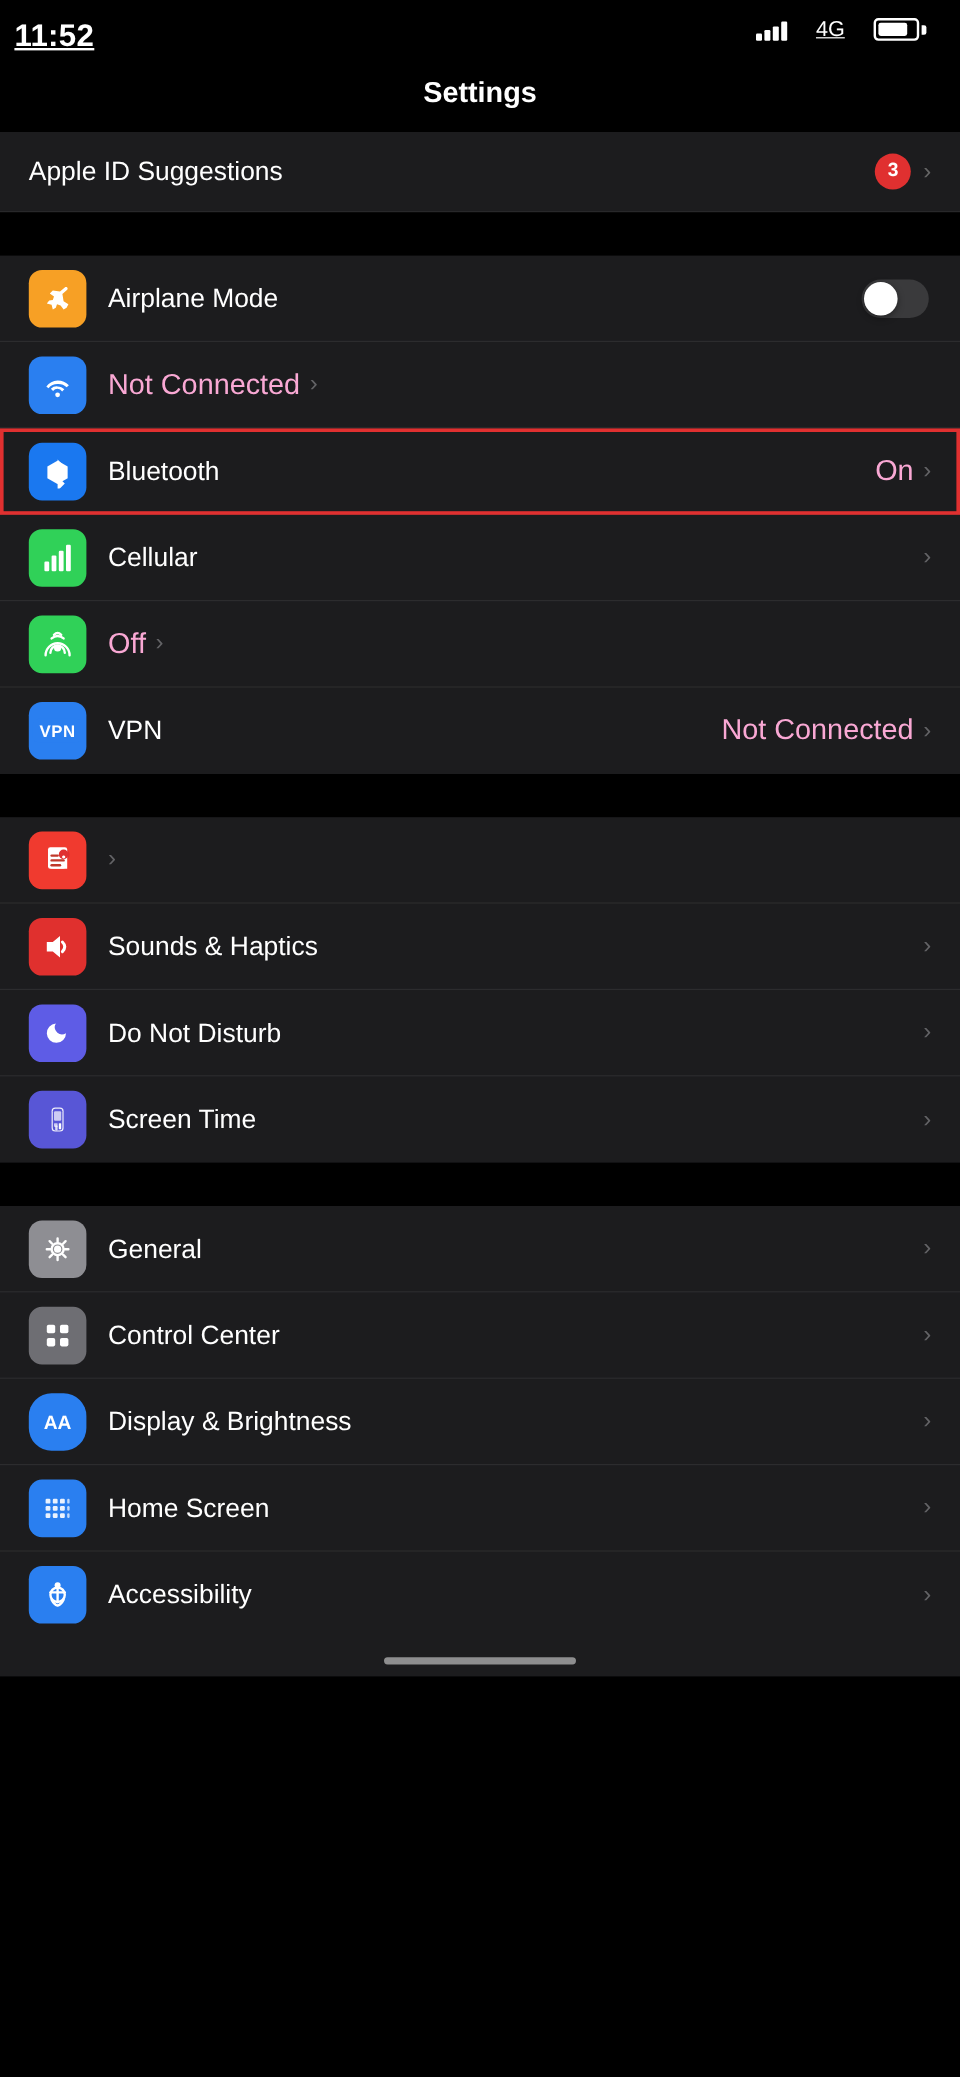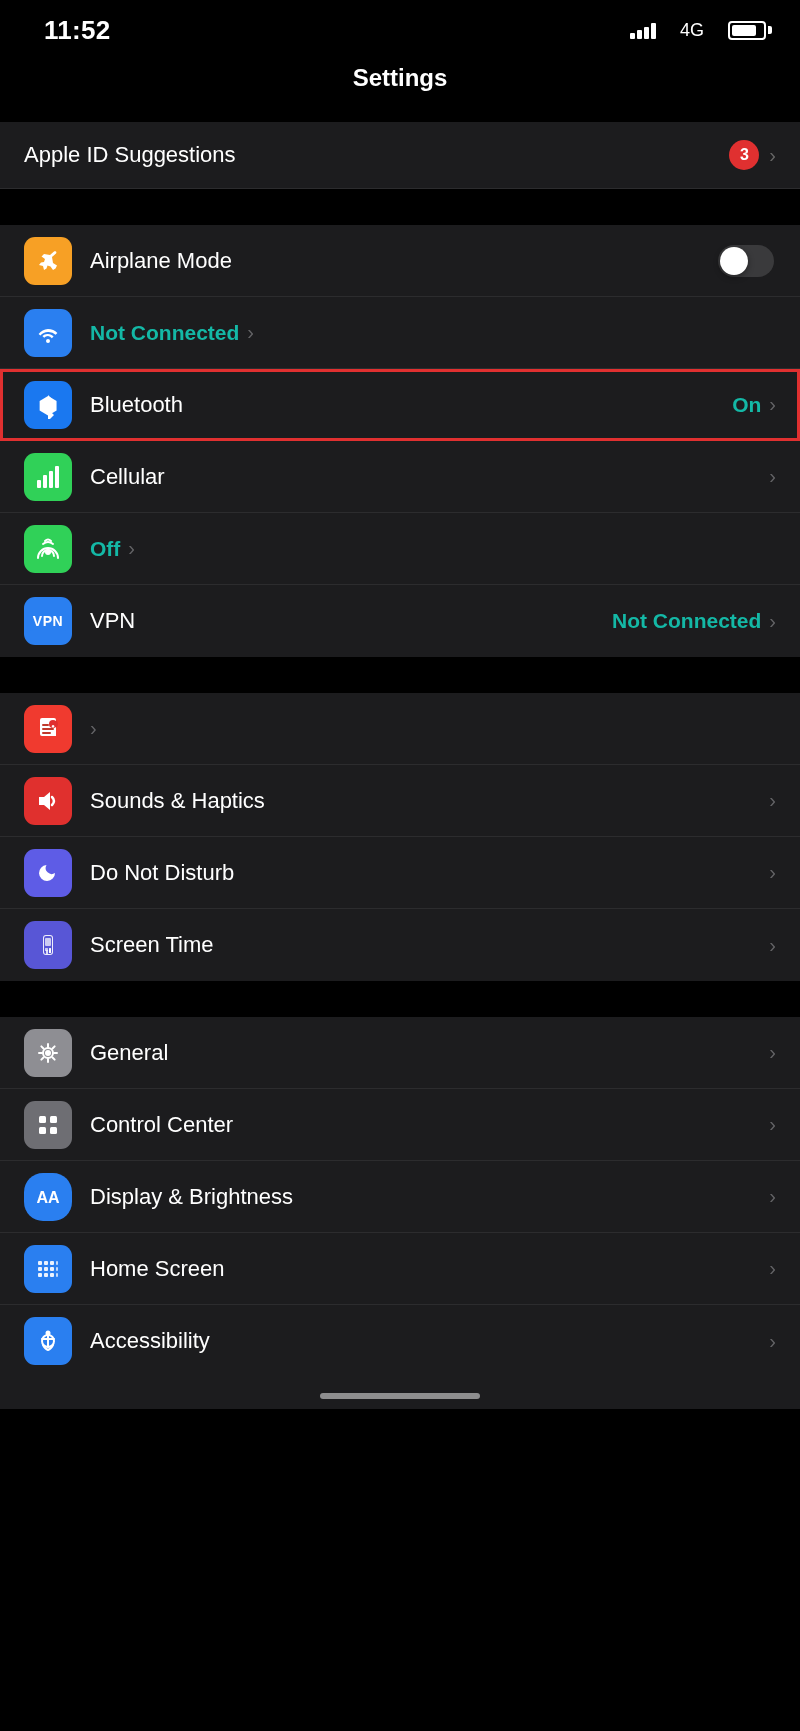--- a/index.html
+++ b/index.html
@@ -9,23 +9,24 @@
       background: #000;
       font-family: -apple-system, 'SF Pro Display', 'Helvetica Neue', sans-serif;
       color: #fff;
       overflow-x: hidden;
     }
 
     
     .status-bar {
       display: flex;
       justify-content: space-between;
-      align-items: center;
-      padding: 14px 28px 8px 44px;
+      align-items: flex-start;
+      padding: 14px 28px 8px 12px;
       height: 54px;
+      text-decoration: underline;
     }
     .status-time {
       font-size: 26px;
       font-weight: 600;
       letter-spacing: 0.3px;
     }
     .status-icons {
       display: flex;
       align-items: center;
       gap: 20px;
@@ -71,21 +72,21 @@
       background: #fff;
       border-radius: 0 2px 2px 0;
       margin-left: 2px;
     }
 
     
     .page-title-bar {
       display: flex;
       justify-content: center;
       align-items: center;
-      padding: 10px 0 30px 0;
+      padding: 10px 0 18px 0;
     }
     .page-title {
       font-size: 24px;
       font-weight: 700;
       color: #fff;
     }
 
     
     .apple-id-row {
       background: #1c1c1e;
@@ -157,24 +158,23 @@
       margin-right: 18px;
       flex-shrink: 0;
       font-size: 24px;
     }
     .row-label {
       font-size: 22px;
       color: #fff;
       flex: 1;
     }
     .row-value {
-      font-size: 21px;
-      color: #14b8a6;
+      font-size: 24px;
+      color: #f9a8d4;
       margin-right: 8px;
-      font-weight: bold;
     }
     .row-chevron {
       color: #636366;
       font-size: 20px;
     }
 
     
     .toggle {
       width: 56px;
       height: 32px;

